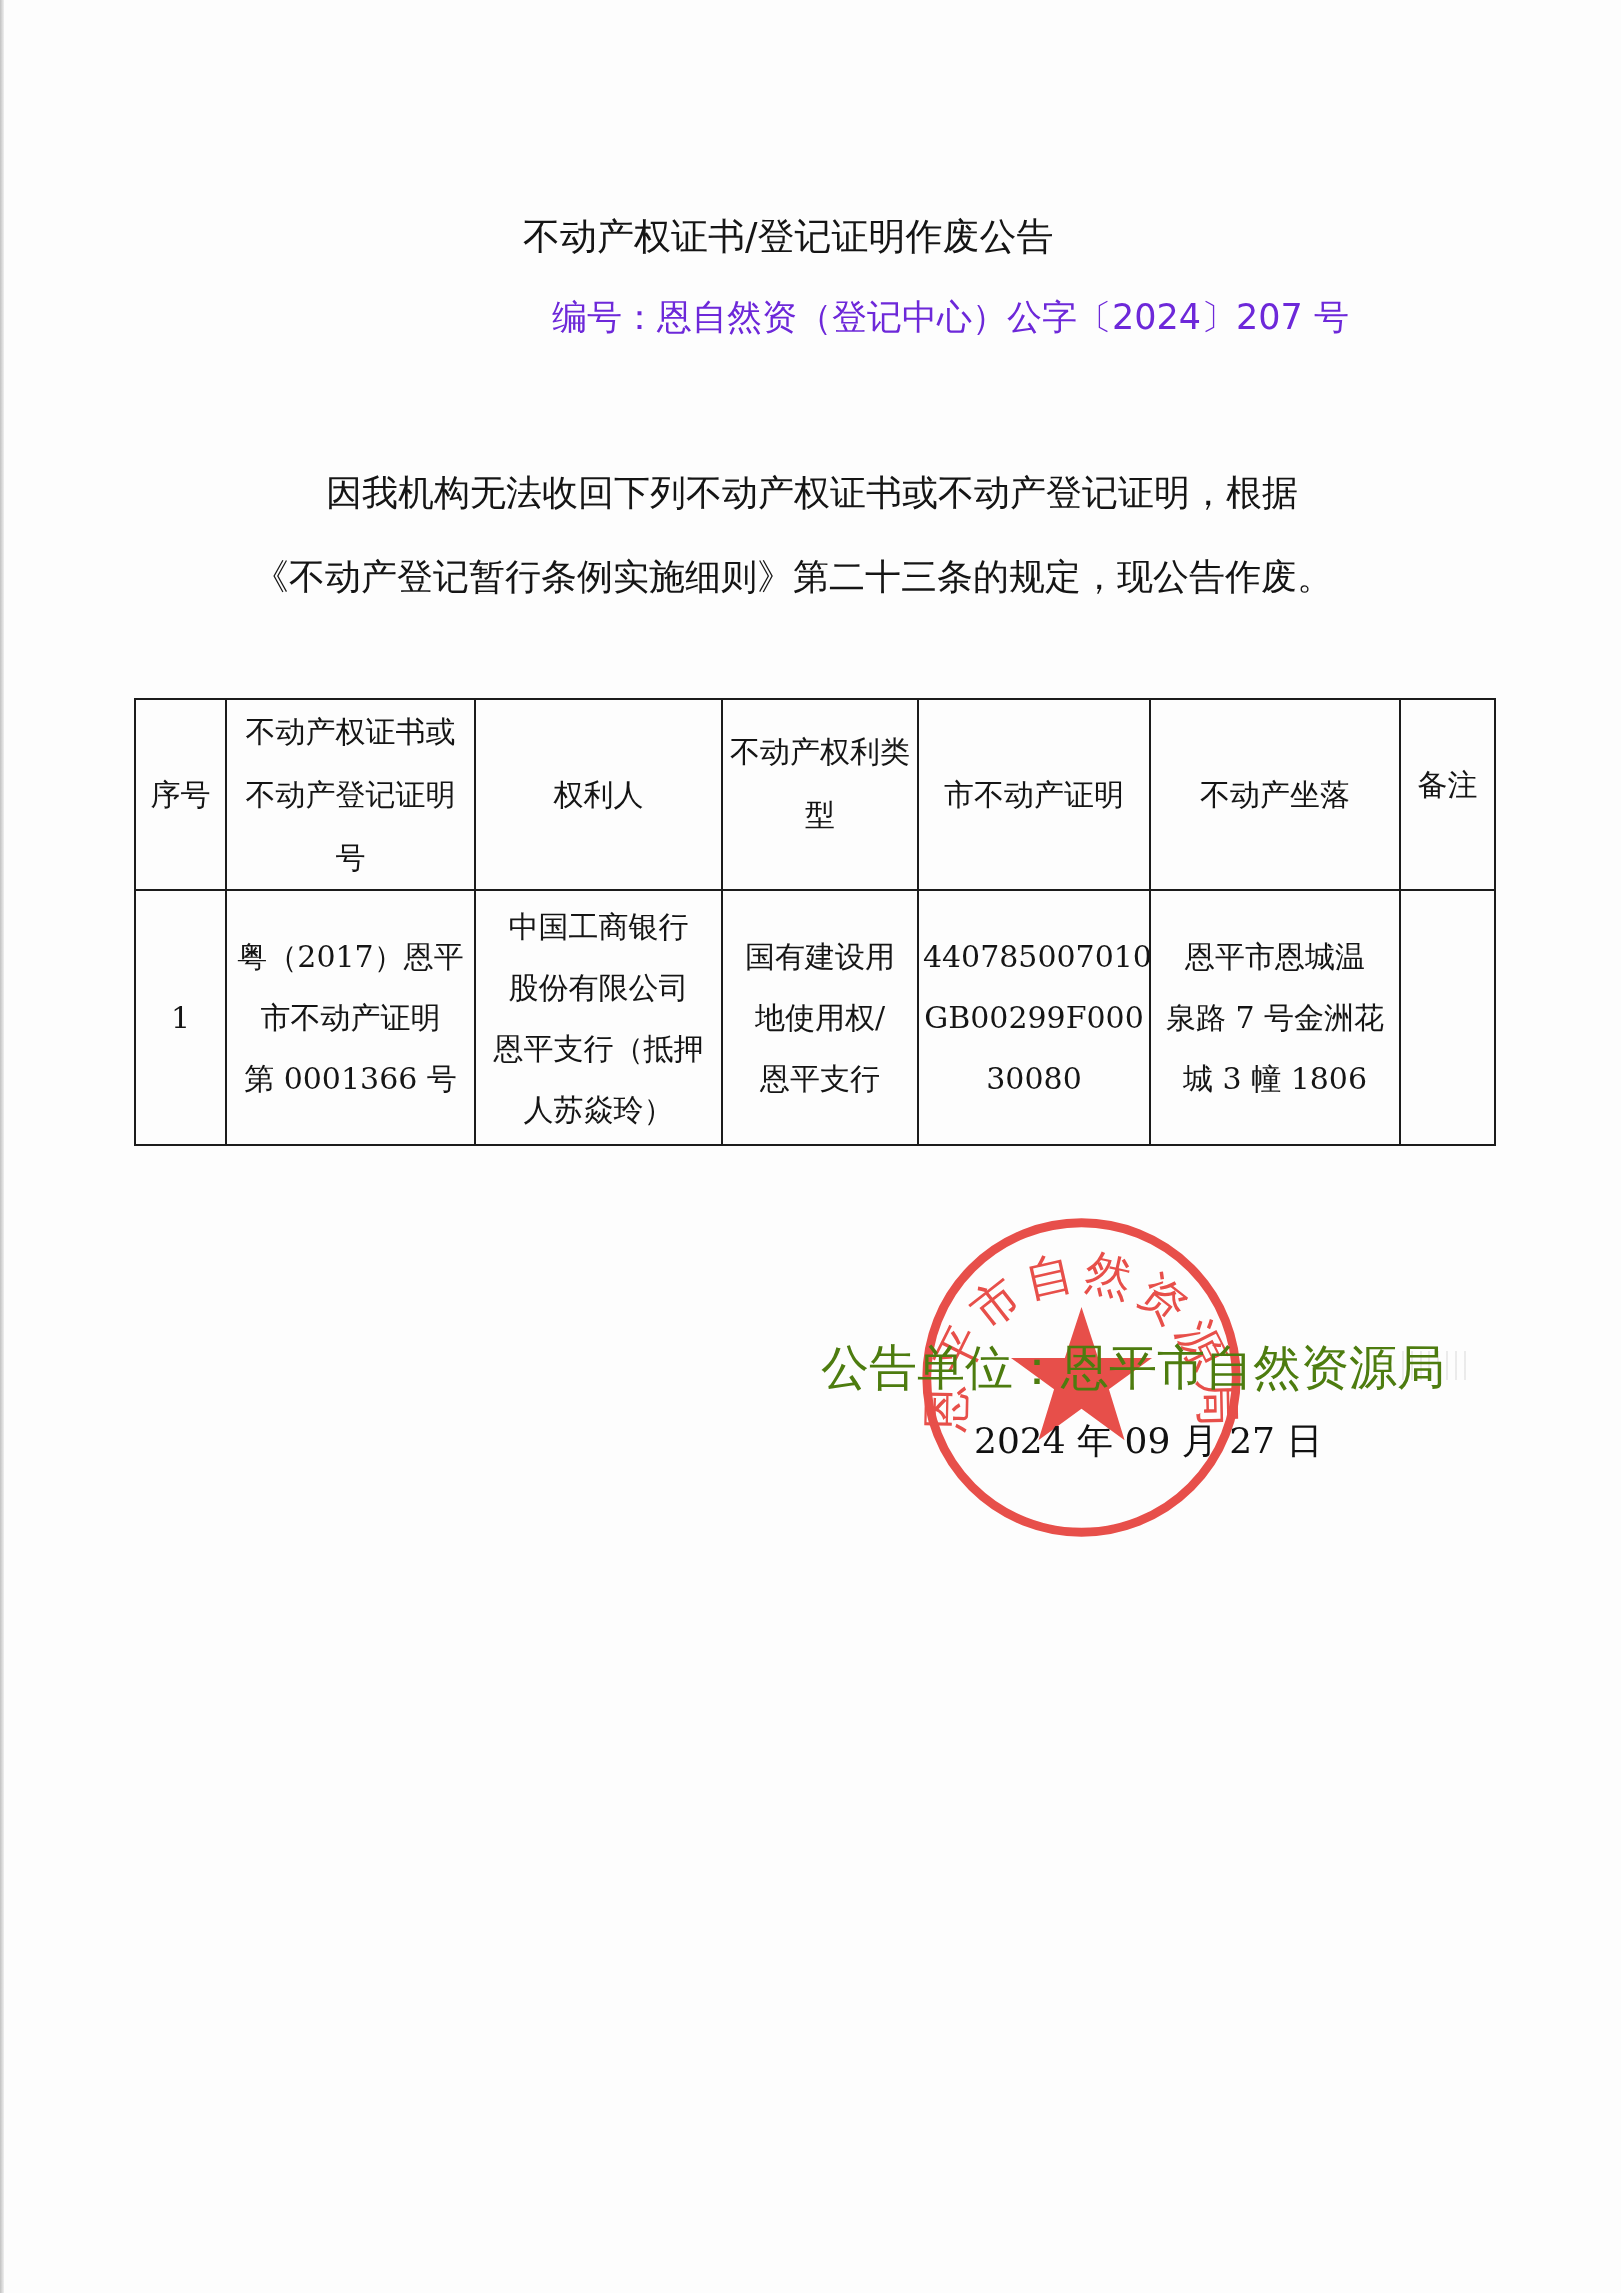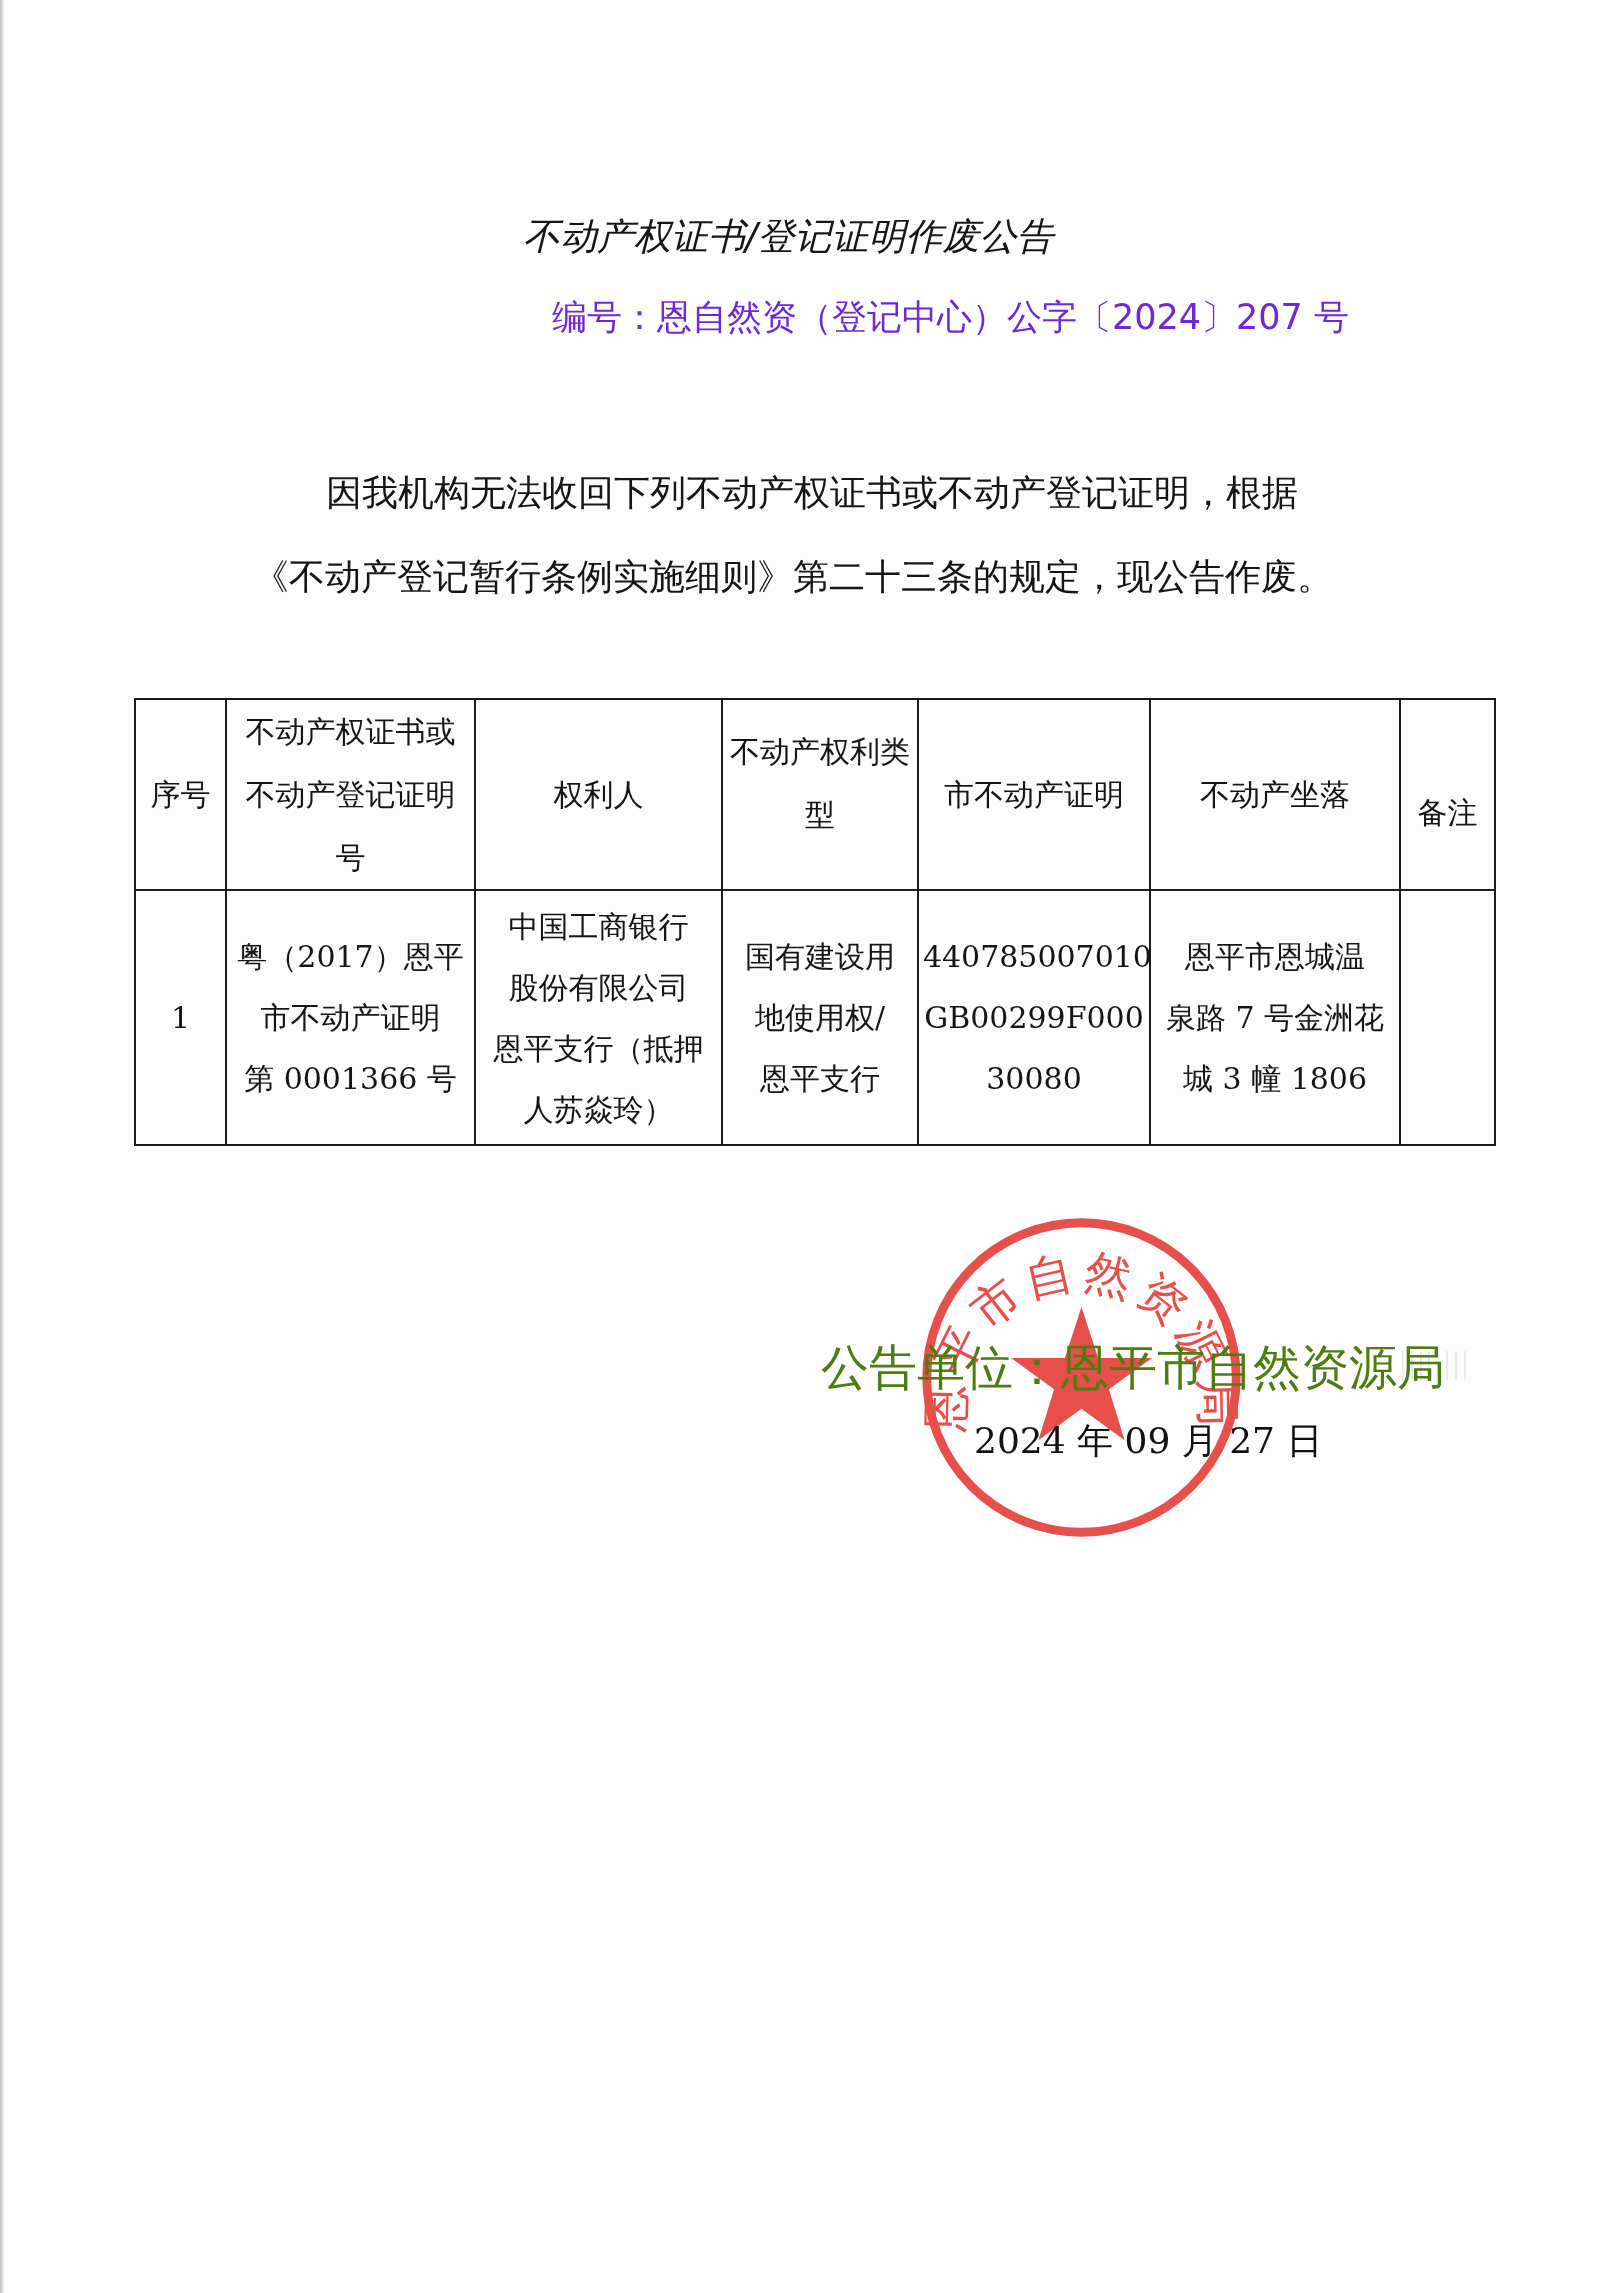--- a/index.html
+++ b/index.html
@@ -25,21 +25,20 @@
     }
     .title {
       position: absolute;
       left: 523px;
       top: 212px;
       font-family: "DejaVu Sans", "Liberation Sans", sans-serif;
       font-size: 37px;
       letter-spacing: 0px;
       white-space: nowrap;
       color: #151515;
-      font-style: italic;
     }
     .doc-number {
       position: absolute;
       left: 552px;
       top: 294px;
       font-family: "DejaVu Sans", "Liberation Sans", sans-serif;
       font-size: 35px;
       white-space: nowrap;
       color: #6d28d9;
     }
@@ -70,21 +69,21 @@
       font-weight: normal;
       font-size: 30px;
       line-height: 63px;
       padding: 0 3.9px;
       word-break: break-all;
     }
     table.registry thead tr { height: 190px; }
     table.registry tbody tr { height: 255px; }
     table.registry .c-ref { line-height: 63px; margin-left: 24px; }
     table.registry .c-type-h { line-height: 63px; vertical-align: top; padding-top: 20px; }
-    table.registry .c-remark-h { vertical-align: top; padding-top: 81px; }
+    table.registry .c-remark-h { vertical-align: top; padding-top: 53px; }
     table.registry .cell-body { line-height: 61px; }
     table.registry .nowrap { white-space: nowrap; }
 
     .footer-unit {
       position: absolute;
       left: 821px;
       top: 1336px;
       font-size: 48px;
       white-space: nowrap;
       color: #4d7c0f;

